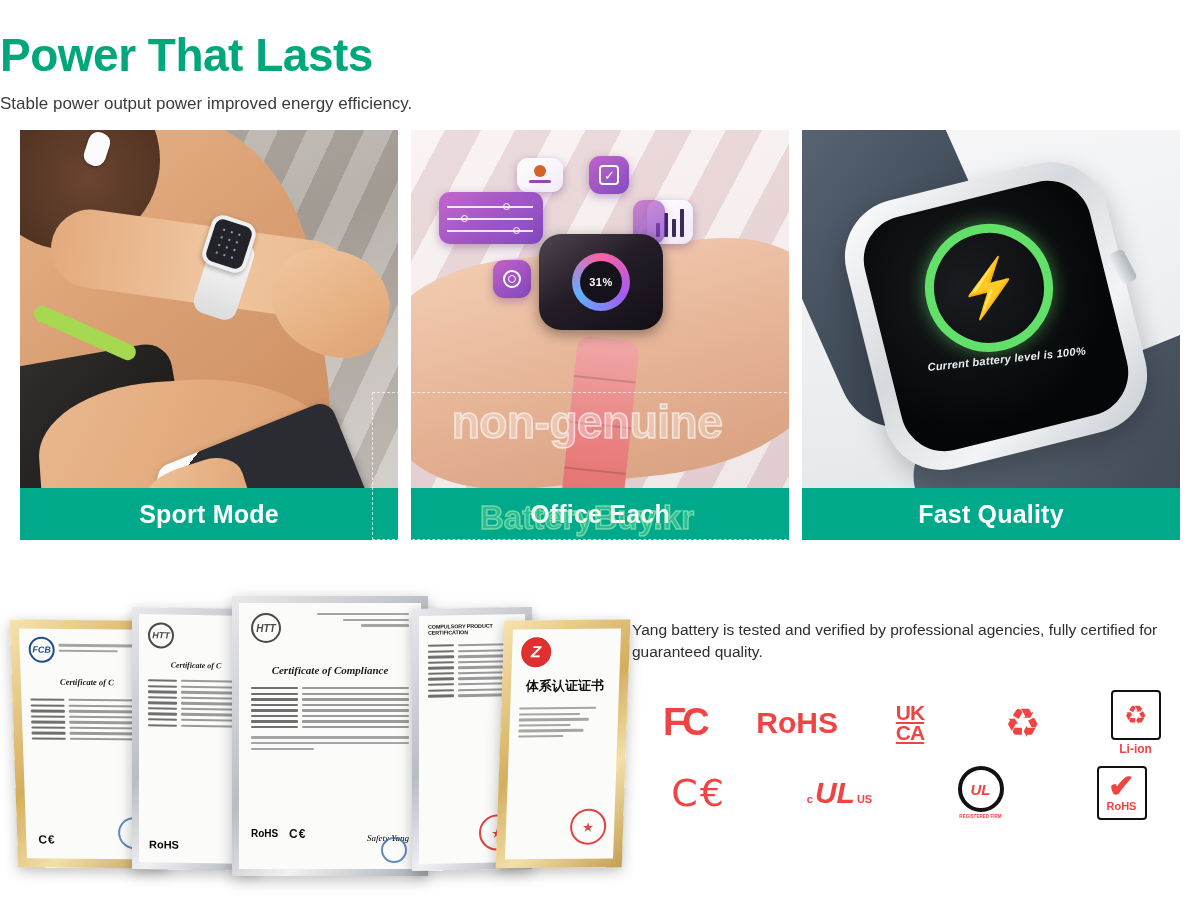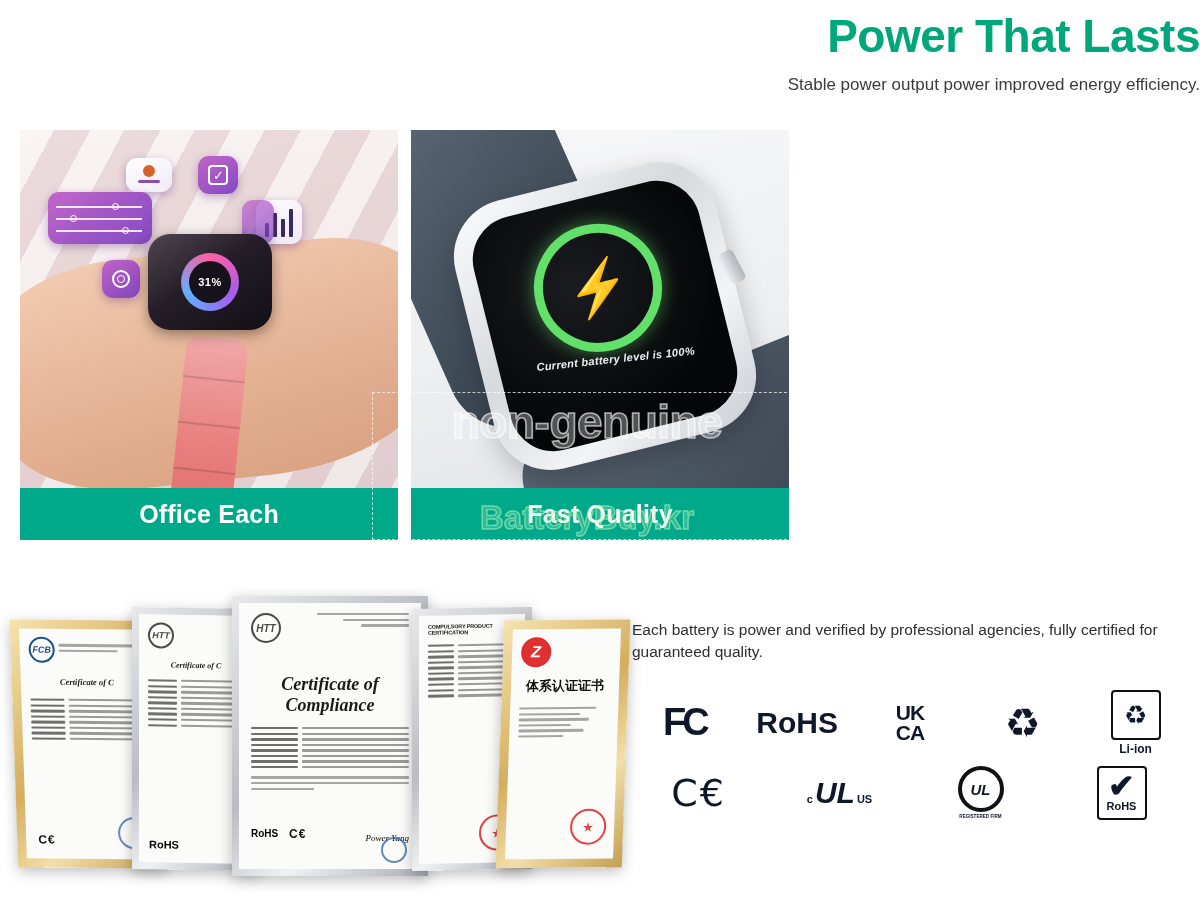--- a/index.html
+++ b/index.html
@@ -5,21 +5,21 @@
   * { box-sizing: border-box; margin: 0; padding: 0; }
   html, body {
     width: 1200px; height: 900px;
     background: #ffffff;
     font-family: "Liberation Sans", sans-serif;
     overflow: hidden;
   }
   .page { position: relative; width: 1200px; height: 900px; background: #fff; }
 
   
-  .header { text-align: right; padding-top: 10px; }
+  .header { text-align: left; padding-top: 29px; }
   .title {
     font-size: 46px; font-weight: 700; color: #00a77a;
     letter-spacing: -0.5px; line-height: 1.15;
   }
   .subtitle {
     margin-top: 12px; font-size: 17px; color: #3b3b3b; font-weight: 400;
   }
 
   
   .cards {
@@ -296,25 +296,25 @@
   .safety-desc {
     margin-top:9px; font-size:15.5px; color:#2e2e2e; line-height:1.45;
   }
   .badges { margin-top:24px; }
   .badge-row {
     display:flex; align-items:center; gap:8px; height:70px;
   }
   .badge {
     flex:1; height:66px;
     display:flex; align-items:center; justify-content:center;
-    color:#0f172a;
+    color:#ef4444;
   }
   .b-fcc { font-size:38px; font-weight:700; letter-spacing:-4px; font-family:"Liberation Sans",sans-serif; }
   .b-rohs { font-size:30px; font-weight:600; }
-  .b-ukca { font-size:21px; font-weight:700; line-height:.95; text-align:center; letter-spacing:-1px; }
+  .b-ukca { font-size:21px; font-weight:700; line-height:.95; text-align:center; letter-spacing:-1px;text-decoration:underline; }
   .b-ce { font-size:38px; font-weight:400; letter-spacing:2px; font-family:"DejaVu Sans",sans-serif; }
   .b-box {
     border:2.5px solid #111; border-radius:4px;
     width:50px; height:50px; display:flex; align-items:center; justify-content:center;
   }
   .b-cap { font-size:12px; font-weight:700; margin-top:2px; text-align:center; }
   .b-col { display:flex; flex-direction:column; align-items:center; }
   .recycle { font-size:40px; line-height:1; }
   .ul-circle {
     width:46px; height:46px; border-radius:50%; border:4px solid #111;
@@ -336,20 +336,42 @@
 
 <div class="page">
 
   <div class="header">
     <div class="title">Power That Lasts</div>
     <div class="subtitle">Stable power output power improved energy efficiency.</div>
   </div>
 
   <div class="cards">
 
+    <div class="card">
+      <div class="card-photo ph1">
+        <div class="pavement"></div>
+        <div class="body"></div>
+        <div class="hair"></div>
+        <div class="short"></div>
+        <div class="greenstrap"></div>
+        <div class="leg"></div>
+        <div class="arm"></div>
+        <div class="hand"></div>
+        <div class="earbud"></div>
+        <div class="watch-band"></div>
+        <div class="watch">
+          <div class="watch-screen">
+            <div class="watch-dots"></div>
+          </div>
+        </div>
+        <div class="phone"></div>
+        <div class="fingers"></div>
+      </div>
+      <div class="card-label">Sport Mode</div>
+    </div>
 
     <div class="card">
       <div class="card-photo ph2">
         <div class="shirt"></div>
         <div class="wrist"></div>
         <div class="band-lo">
           <div class="band-seg" style="top:40px"></div>
           <div class="band-seg" style="top:86px"></div>
           <div class="band-seg" style="top:132px"></div>
         </div>
@@ -521,21 +543,21 @@
       <div class="cert c3 frame-silver">
         <div class="cert-inner" style="padding:10px 12px;">
           <div style="display:flex;align-items:flex-start;justify-content:space-between;">
             <div class="c-logo grey" style="width:30px;height:30px;font-size:10px;">HTT</div>
             <div style="width:58%;">
               <div class="c-line" style="width:100%"></div>
               <div class="c-line" style="width:72%;margin-left:auto"></div>
               <div class="c-line" style="width:52%;margin-left:auto"></div>
             </div>
           </div>
-          <div class="c-title" style="font-size:18px;margin-top:31px;">Certificate of Compliance</div>
+          <div class="c-title" style="font-size:11px;margin-top:21px;">Certificate of Compliance</div>
           <div class="c-lines" style="margin-top:11px;">
             <div class="c-row">
                 <div class="c-key"></div>
                 <div class="c-val"></div>
               </div>
             <div class="c-row">
                 <div class="c-key"></div>
                 <div class="c-val"></div>
               </div>
             <div class="c-row">
@@ -563,21 +585,21 @@
                 <div class="c-val"></div>
               </div>
           </div>
           <div class="c-lines" style="margin-top:8px;">
             <div class="c-line" style="width:100%"></div>
             <div class="c-line" style="width:100%"></div>
             <div class="c-line" style="width:40%"></div>
           </div>
           <div style="position:absolute;left:12px;bottom:30px;font-size:10px;font-weight:700;">RoHS</div>
           <div class="c-ce" style="position:absolute;left:50px;bottom:28px;">C€</div>
-          <div style="position:absolute;right:12px;bottom:26px;font-family:'Liberation Serif',serif;font-style:italic;font-size:9px;">Power Yang</div>
+          <div style="position:absolute;right:12px;bottom:26px;font-family:'Liberation Serif',serif;font-style:italic;font-size:9px;">Safety Yang</div>
           <div class="c-seal" style="right:14px;bottom:6px;width:26px;height:26px;"></div>
         </div>
       </div>
 
       <div class="cert c4 frame-silver">
         <div class="cert-inner">
           <div style="font-size:5.4px;font-weight:700;color:#111;letter-spacing:-.1px;">COMPULSORY PRODUCT CERTIFICATION</div>
           <div class="c-lines" style="margin-top:9px;">
             <div class="c-row">
                 <div class="c-key"></div>
@@ -635,21 +657,21 @@
             <div class="c-line" style="width:58%"></div>
             <div class="c-line" style="width:72%"></div>
             <div class="c-line" style="width:50%"></div>
           </div>
           <div class="c-stamp" style="right:8px;bottom:14px;">★</div>
         </div>
       </div>
     </div>
 
     <div class="safety">
-      <div class="safety-desc">Each battery is power and verified by professional agencies, fully certified for guaranteed quality.</div>
+      <div class="safety-desc">Yang battery is tested and verified by professional agencies, fully certified for guaranteed quality.</div>
 
       <div class="badges">
 
         <div class="badge-row">
           <div class="badge b-fcc">FC</div>
           <div class="badge b-rohs">RoHS</div>
           <div class="badge">
             <div class="b-ukca">
               <div>UK</div>
               <div>CA</div>

